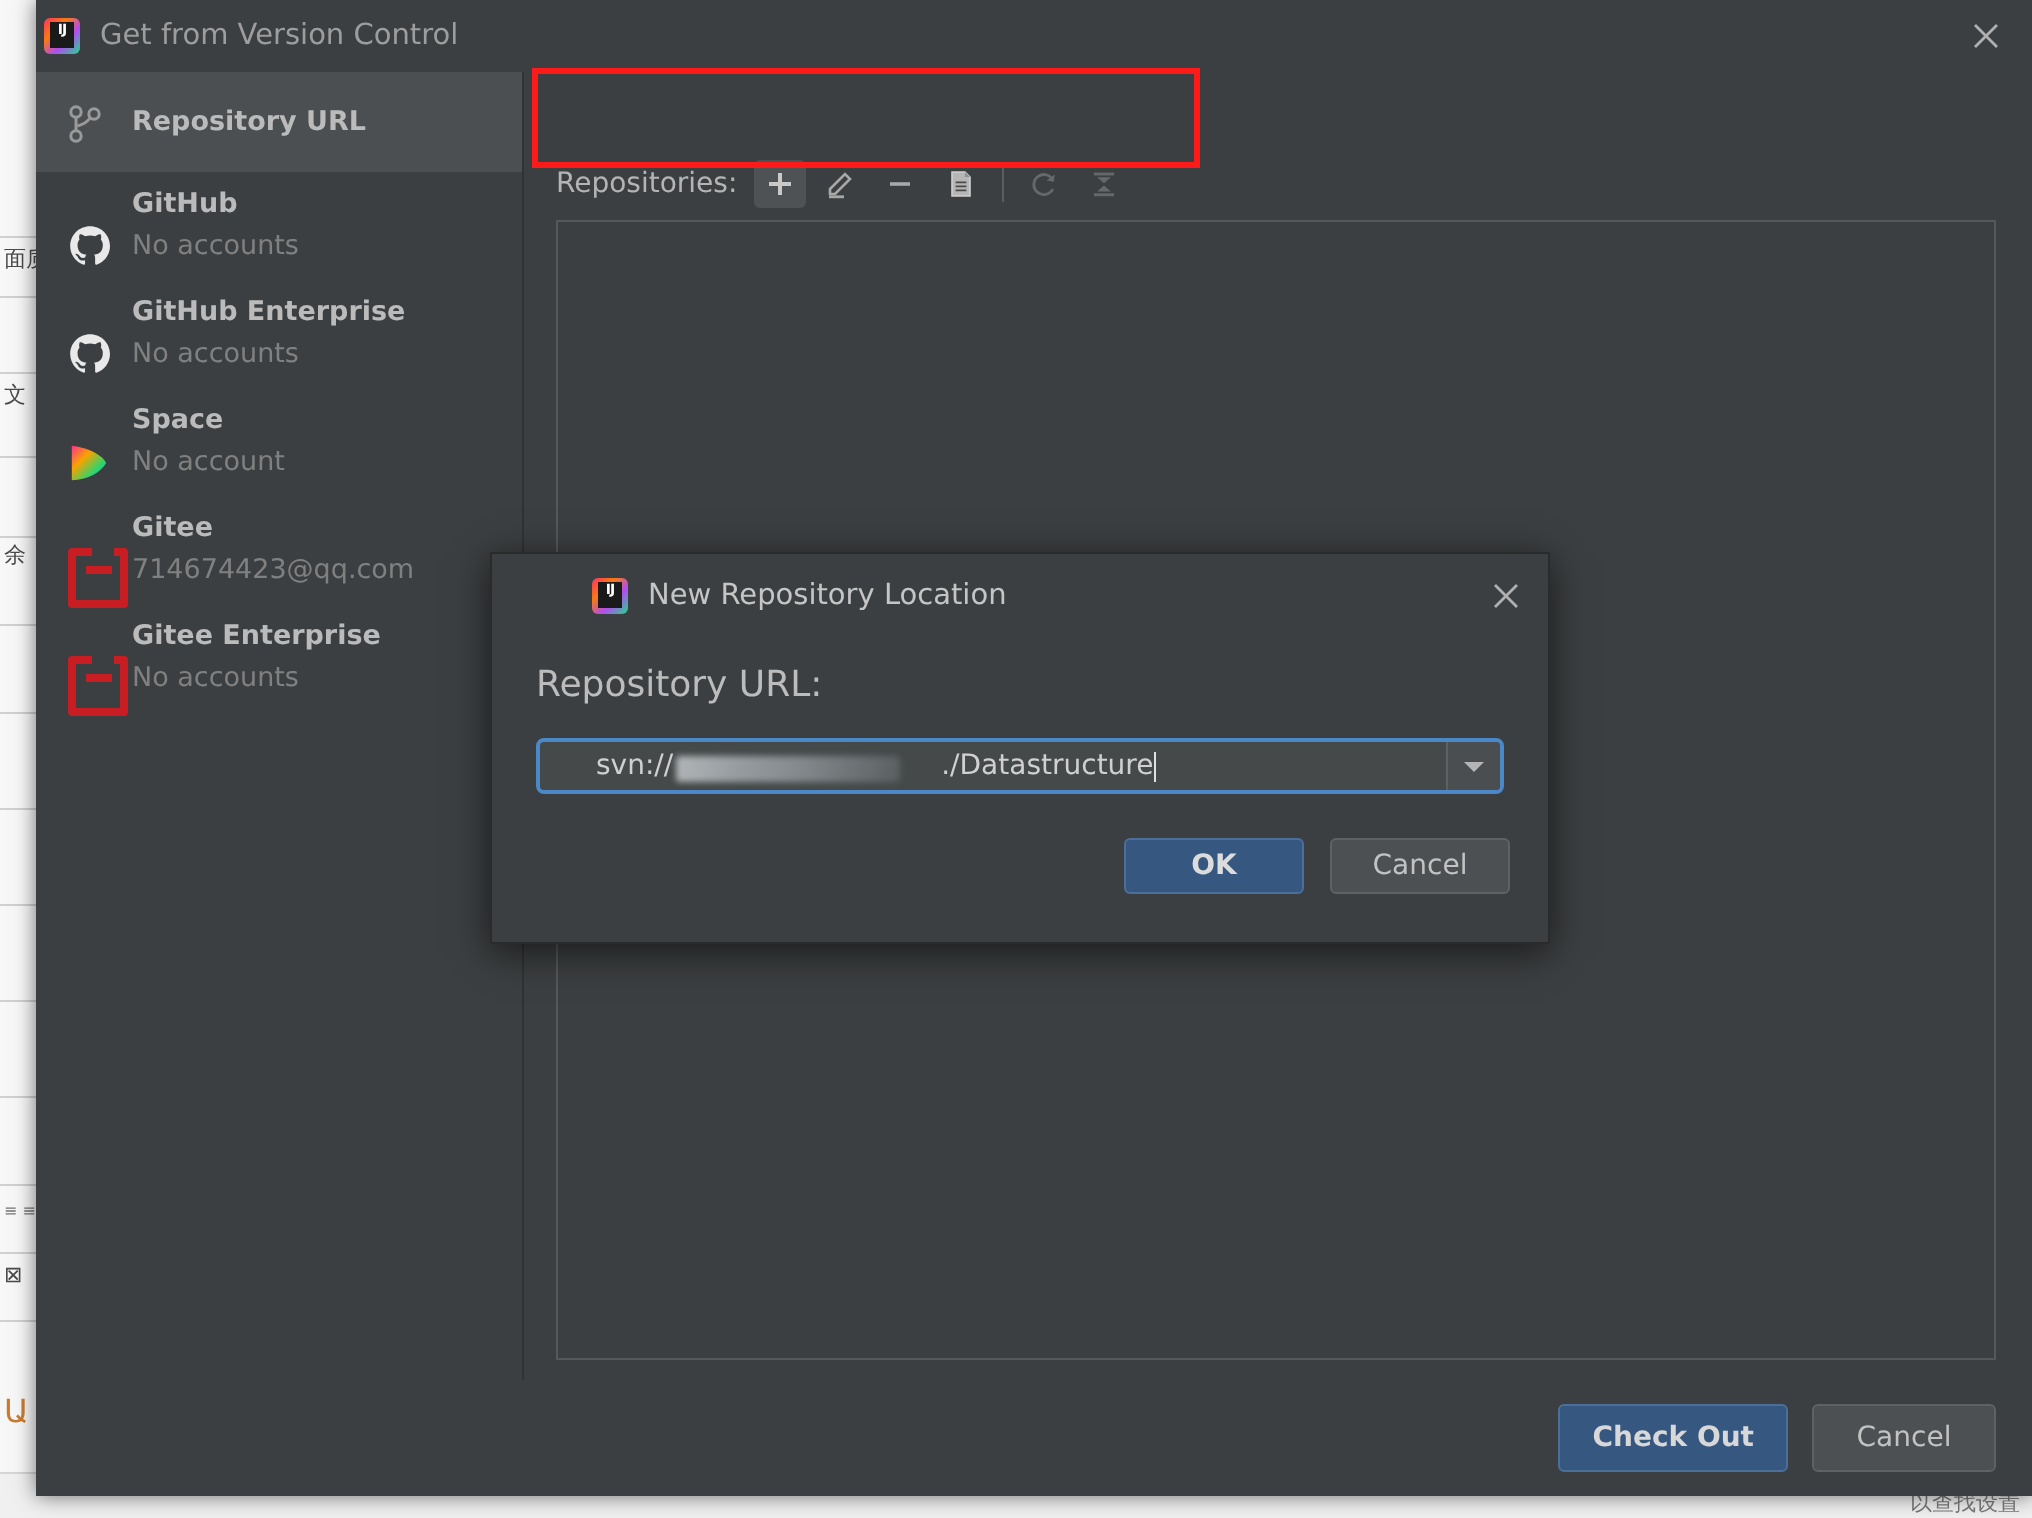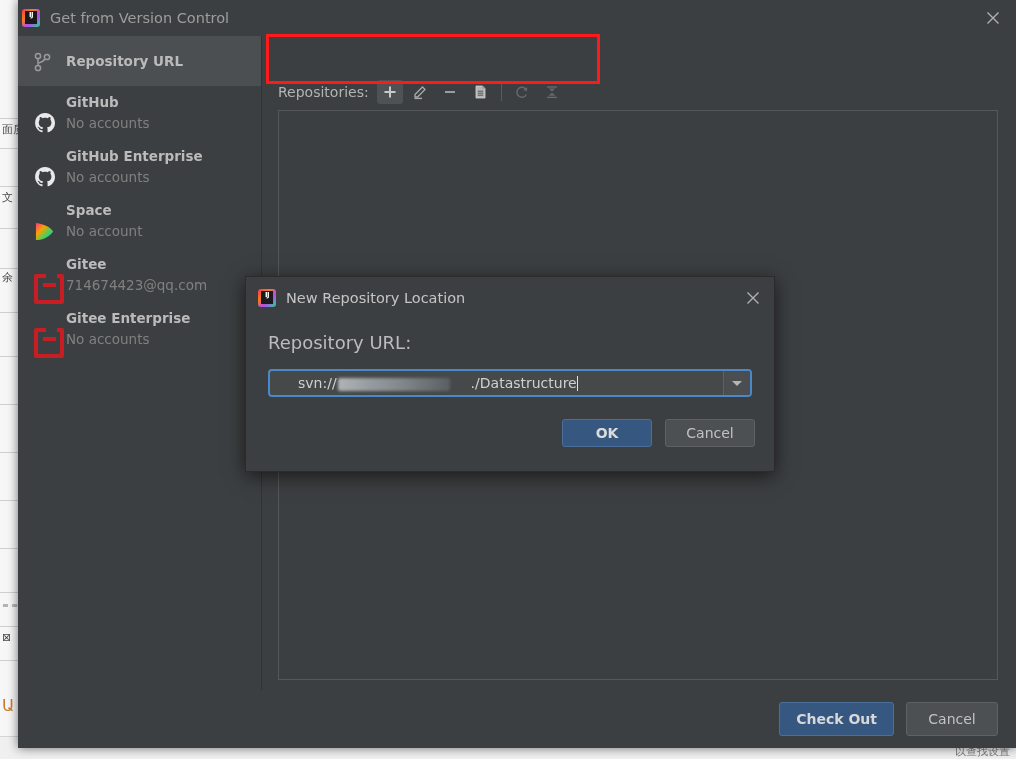--- a/index.html
+++ b/index.html
@@ -387,20 +387,21 @@
     background: #3c3f41;
     border: 1px solid #2b2b2b;
     box-shadow: 0 4px 18px rgba(0,0,0,0.6);
     z-index: 60;
   }
   .modal-title {
     height: 42px;
     display: flex;
     align-items: center;
     position: relative;
+    padding-left: 38px;
   }
   .modal-title .ij-icon { margin-left: 12px; }
   .modal-title-text {
     margin-left: 10px;
     font-size: 14.5px;
     color: #c5c5c5;
     font-family: "DejaVu Sans", sans-serif;
   }
   .modal-close {
     position: absolute;

